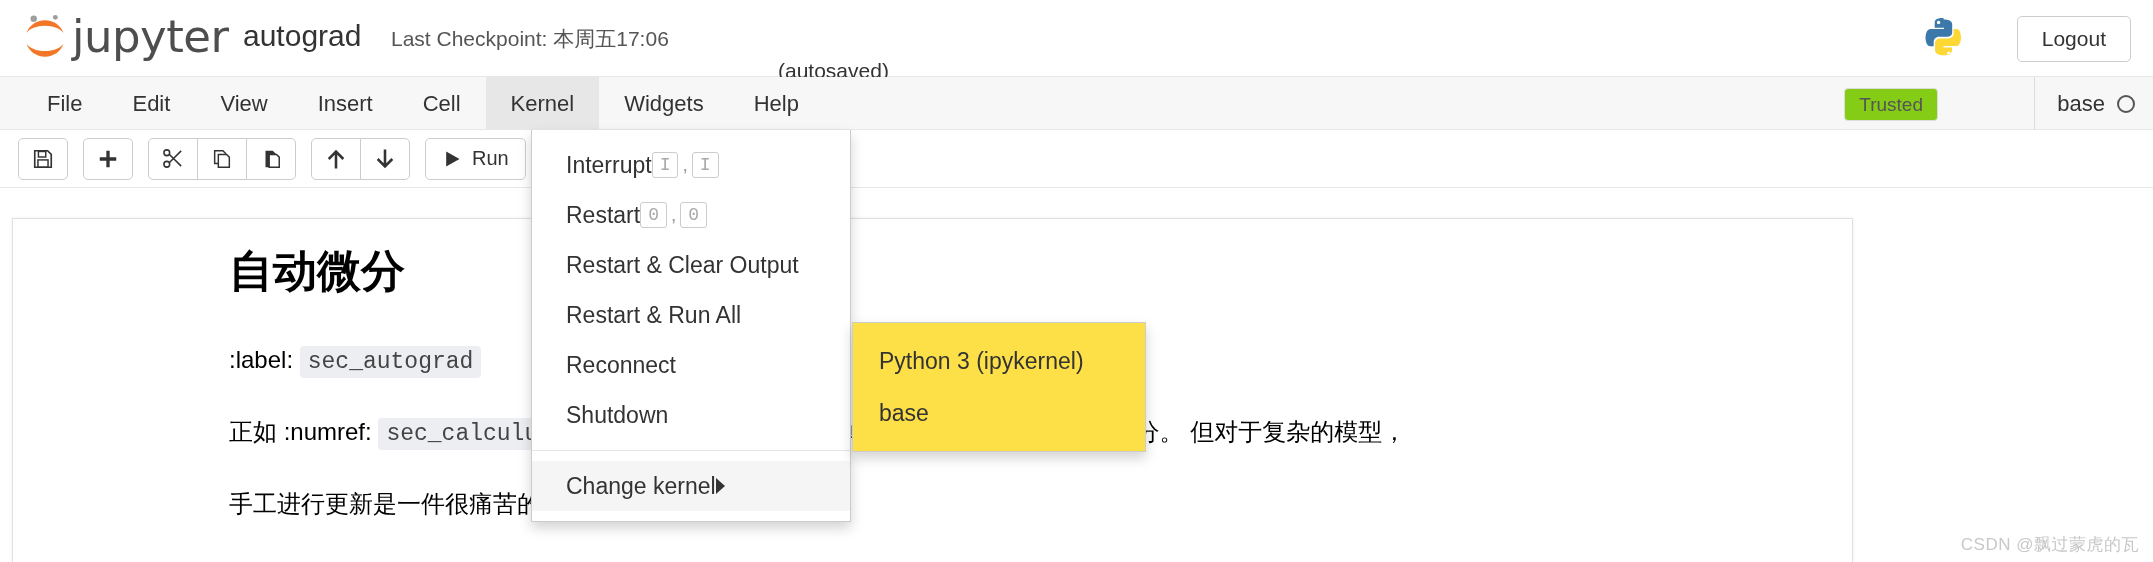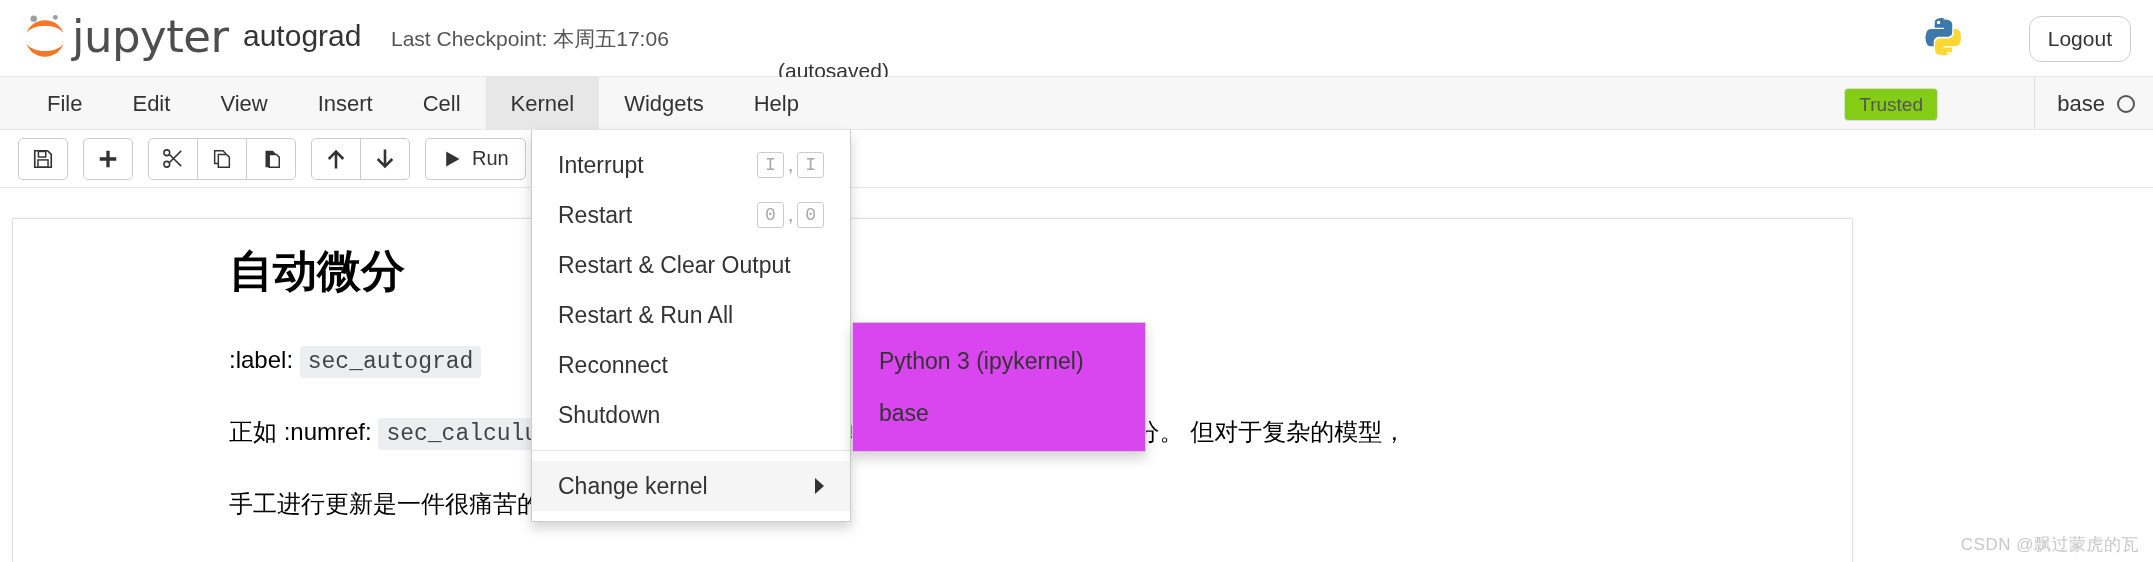--- a/index.html
+++ b/index.html
@@ -32,22 +32,22 @@
     position: absolute; left: 391px; top: 22px;
     font-size: 21px; color: #555; line-height: 34px; white-space: nowrap;
   }
   #nb-autosaved {
     position: absolute; left: 778px; top: 22px;
     font-size: 21px; color: #333; line-height: 34px; white-space: nowrap; margin-top: 32px;
   }
   #py-logo { position: absolute; right: 185px; top: 14px; width: 48px; height: 48px; }
   #logout-btn {
     position: absolute; right: 22px; top: 16px;
-    border: 1px solid #ccc; border-radius: 12px; background: #fff;
-    padding: 9px 18px; font-size: 21px; color: #333; cursor: pointer;
+    border: 1px solid #ccc; border-radius: 5px; background: #fff;
+    padding: 9px 24px; font-size: 21px; color: #333; cursor: pointer;
     line-height: 26px;
   }
 
   
   #menubar {
     position: absolute; left: 0; top: 77px; width: 2153px; height: 53px;
     background: #f7f7f7; border-bottom: 1px solid #e7e7e7;
   }
   #menu-items { position: absolute; left: 22px; top: 0; display: flex; height: 53px; }
   .menu-top {
@@ -122,39 +122,39 @@
   }
 
   
   #kernel-dropdown {
     position: absolute; left: 531px; top: 130px; width: 320px;
     background: #fff; border: 1px solid #ccc; border-top: none;
     box-shadow: 0 6px 12px rgba(0,0,0,0.175);
     padding: 10px 0; z-index: 50;
   }
   .dd-item {
-    display: flex; align-items: center; justify-content: space-between;
-    padding: 9px 26px; font-size: 23px; color: #333; cursor: pointer;
+    display: flex; align-items: center; 
+    padding: 9px 34px; font-size: 23px; color: #333; cursor: pointer;
     line-height: 32px; white-space: nowrap;
   }
   .dd-item:hover, .dd-item.hl { background: #f5f5f5; }
   .dd-sep { height: 1px; background: #e5e5e5; margin: 10px 0; }
   .kbd-group { display: flex; align-items: center; gap: 4px; color: #999; font-size: 19px; }
   .kbd {
     font-family: "Liberation Mono", monospace; font-size: 18px; color: #aaa;
     border: 1px solid #ccc; border-radius: 3px; padding: 1px 7px; line-height: 22px;
     background: #fff;
   }
   .caret-rt {
     width: 0; height: 0; border-top: 8px solid transparent;
     border-bottom: 8px solid transparent; border-left: 9px solid #333;
   }
   #change-kernel-submenu {
     position: absolute; left: 852px; top: 322px; width: 294px;
-    background: #d946ef; border: 1px solid #ccc;
+    background: #fde047; border: 1px solid #ccc;
     box-shadow: 0 6px 12px rgba(0,0,0,0.175);
     padding: 12px 0; z-index: 60;
   }
   .sub-item {
     padding: 9px 26px; font-size: 23px; color: #333; cursor: pointer;
     line-height: 34px; white-space: nowrap;
   }
 </style>
 </head>
 <body>

